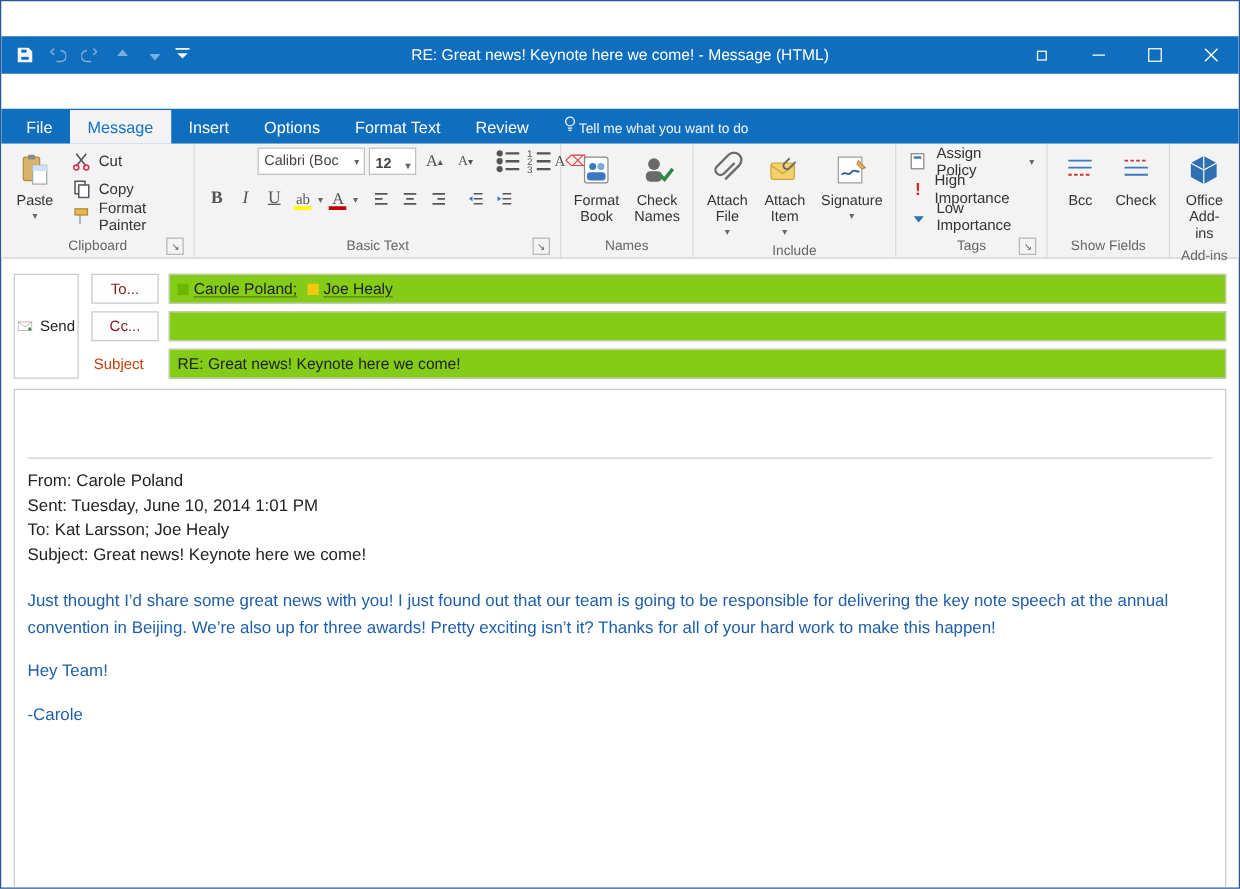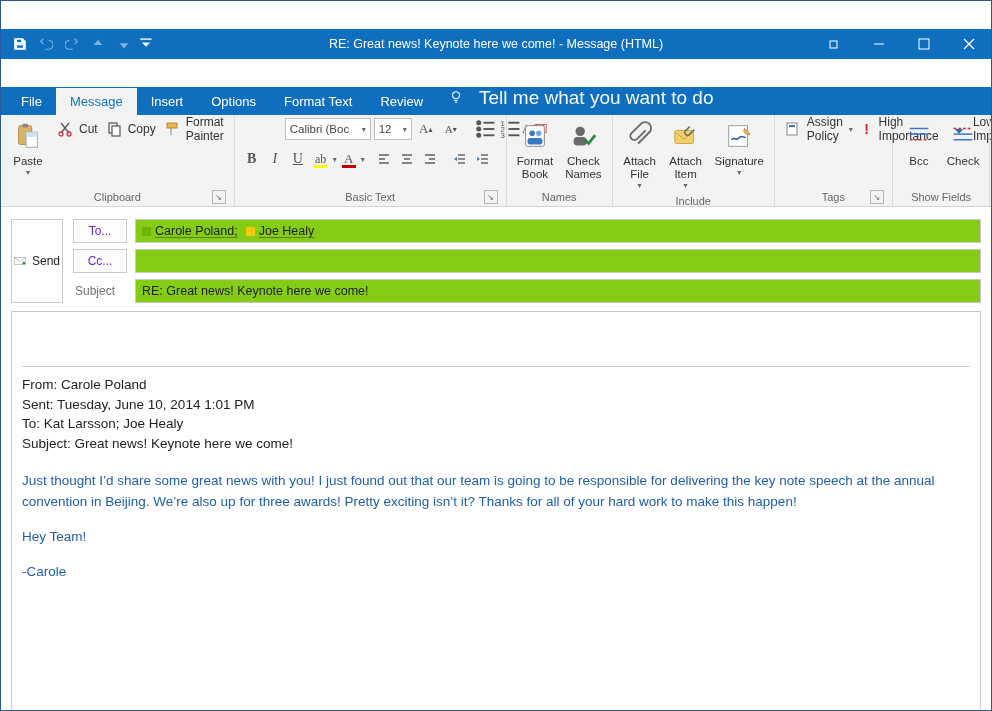--- a/index.html
+++ b/index.html
@@ -71,23 +71,23 @@
     padding: 6px 14px 6px 14px;
     font-size: 13px;
     cursor: default;
   }
   .tab.active {
     background: #f3f3f3;
     color: #106ebe;
     color: #1272c7;
   }
   .tellme {
-    display: flex; align-items: center; gap: 16px;
+    display: flex; align-items: flex-end; gap: 0;
     padding: 6px 12px;
-    font-size: 19px;
+    font-size: 11px;
     opacity: .95;
   }
   .tellme svg { width: 14px; height: 14px; }
 
   
   .ribbon {
     background: #f3f3f3;
     border-bottom: 1px solid #d4d4d4;
     height: 92px;
     display: flex;
@@ -132,31 +132,32 @@
   .vbtn .ico svg { width: 30px; height: 30px; }
   .hbtn {
     display: flex; align-items: center; gap: 6px;
     padding: 2px 4px;
     font-size: 12px;
     color: #333;
     height: 22px;
   }
   .hbtn .ico { width: 16px; height: 16px; display:flex;align-items:center;justify-content:center;}
   .hbtn .ico svg { width: 16px; height: 16px; }
-  .stack { display:flex; flex-direction:row; gap:0px; }
+  .stack { display:flex; flex-direction:column; gap:0px; }
   .fontrow { display:flex; align-items:center; gap:3px; margin-bottom:4px;padding-left:44px;}
   .fontname {
     width: 86px; height: 22px; border:1px solid #c0c0c0; background:#fff;
     font-size:11.5px; padding:2px 4px; display:flex;align-items:center;justify-content:space-between;
     color:#444;
   }
   .fontsize {
     width: 38px; height: 22px; border:1px solid #c0c0c0; background:#fff;
-    font-size:11.5px; padding:2px 4px; display:flex;align-items:center;justify-content:space-between;
+    font-size:11.5px; padding:2px 4px; display:flex;align-items:flex-end;justify-content:space-between;
     color:#444;
+    font-weight:bold;
   }
   .chev { font-size:8px; color:#666; }
   .smallico {
     width:22px; height:22px; display:flex;align-items:center;justify-content:center;
     color:#555;
   }
   .iconrow{display:flex;gap:1px;}
   .iconrow .smallico{border:0;}
   .iconrow .smallico svg{width:14px;height:14px;}
 
@@ -174,25 +175,25 @@
     gap:6px;
     padding: 8px 2px;
   }
   .sendcol .env { width:28px; height:18px; }
   .sendcol .lbl { font-size:12px; }
   .fields { flex:1; display:flex; flex-direction:column; gap:6px; }
   .fieldrow { display:flex; align-items:center; gap:8px; }
   .fieldbtn {
     width:54px; height:24px; border:1px solid #c9c9c9;
     display:flex;align-items:center;justify-content:center;
-    font-size:12px; color:#6d28d9;
+    font-size:12px; color:#7f1d1d;
     background:#fdfdfd;
   }
   .fieldlabel {
-    width:54px; text-align:left; font-size:12px; color:#737373; padding-left:2px;
+    width:54px; text-align:left; font-size:12px; color:#c2410c; padding-left:2px;
   }
   .fieldinput {
     flex:1; height:24px; border:1px solid #c9c9c9; background:#84cc16;
     display:flex; align-items:center; gap:8px; padding:0 6px;
     font-size:12.5px;
   }
   .recip { display:flex; align-items:center; gap:4px; }
   .presence { width:9px;height:9px; display:inline-block;}
   .presence.green{background:#6bb700;}
   .presence.yellow{background:#f2c811;}

